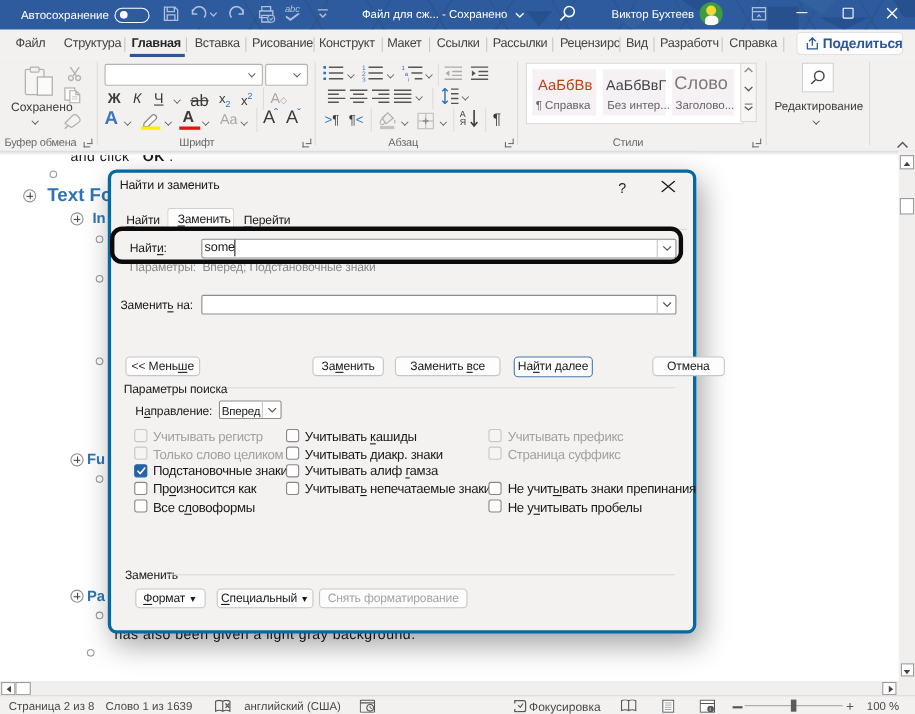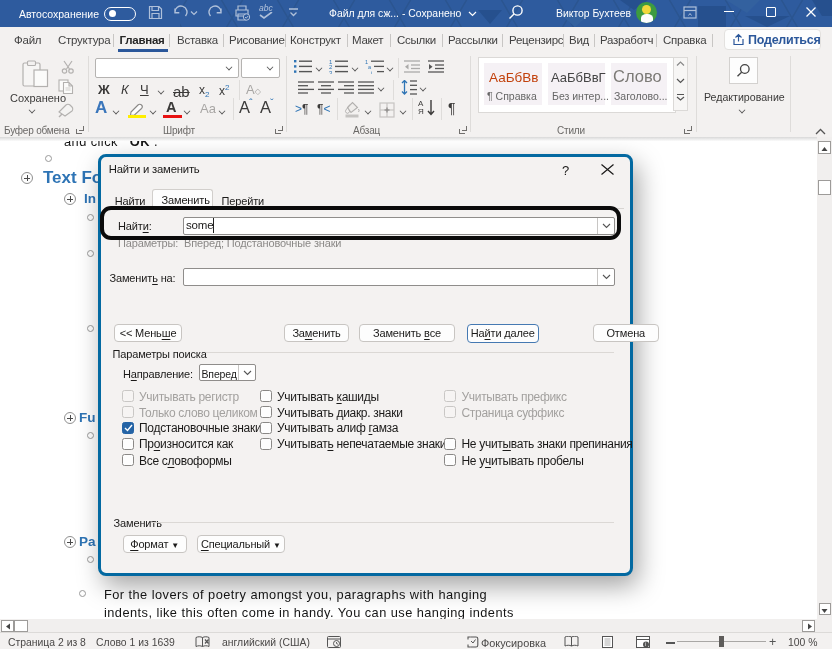--- a/index.html
+++ b/index.html
@@ -396,23 +396,22 @@
 <span class="h2t" style="left:84px;top:54px;">In</span>
 <span class="ocirc" style="left:87px;top:77px;"></span>
 <span class="ocirc" style="left:87px;top:113px;"></span>
 <span class="ocirc" style="left:87px;top:188px;"></span>
 <span class="oplus" style="left:64px;top:275px;"></span>
 <span class="h2t" style="left:79px;top:273px;">Fu</span>
 <span class="ocirc" style="left:87px;top:295px;"></span>
 <span class="oplus" style="left:64px;top:399px;"></span>
 <span class="h2t" style="left:79px;top:397px;">Pa</span>
 <span class="ocirc" style="left:87px;top:419px;"></span>
+<span class="doctext" style="left:104px;top:431.5px;">has also been given a light gray background.</span>
 <span class="ocirc" style="left:79px;top:453px;"></span>
-<span class="doctext" style="left:104px;top:449.5px;">For the lovers of poetry amongst you, paragraphs with hanging</span>
-<span class="doctext" style="left:104px;top:468px;">indents, like this often come in handy. You can use hanging indents</span>
 </div>
 <div id="dlg">
 <span class="abs" style="left:7.8px;top:6px;font-size:11.3px;letter-spacing:-.2px;">Найти и заменить</span>
 <span class="abs" style="left:461px;top:6px;font-size:13px;color:#1b1a19;">?</span>
 <svg class="abs" style="left:498.5px;top:7px" width="15" height="11" viewBox="0 0 15 11">
         <path d="M1.5 0.5 L13.5 10.5 M13.5 0.5 L1.5 10.5" stroke="#1b1a19" stroke-width="1.2"></path>
       </svg>
 <span class="abs" style="left:4px;top:50.5px;width:519px;height:1px;background:#d8d5d2;"></span>
 <span class="abs" style="left:13.7px;top:37.5px;font-size:11px;"><span class="u">Н</span>айти</span>
 <span class="abs" style="left:51px;top:32px;width:61px;height:19px;background:#fdfdfd;border:1px solid #d2cfcc;border-bottom:none;border-radius:3px 3px 0 0;box-sizing:border-box;"></span>
@@ -488,20 +487,23 @@
 <span class="cb" style="left:343px;top:297px;"></span>
       <span class="cblab" style="left:360.5px;top:296.5px;">Не у<span class="u">ч</span>итывать пробелы</span>
 <span class="abs" style="left:12.6px;top:360px;font-size:11px;">Заменить</span>
 <span class="abs" style="left:50px;top:364.5px;width:463px;height:1px;background:#dbd8d5;"></span>
 <span class="dbtn" style="left:21.6px;top:378px;width:64px;height:18px;">
         <span><span class="u">Ф</span>ормат <span style="font-size:8px;">▼</span></span>
       </span>
 <span class="dbtn" style="left:95.6px;top:378px;width:88.5px;height:18px;">
         <span><span class="u">С</span>пециальный <span style="font-size:8px;">▼</span></span>
       </span>
+<span class="dbtn" style="left:189px;top:378px;width:135px;height:18px;color:#a6a4a2;">
+        <span>Снять форматирование</span>
+      </span>
 </div>
 <span class="abs" style="left:99.5px;top:206px;width:521px;height:34px;border:4.5px solid #0b0b0b;border-radius:11px;box-sizing:border-box;"></span>
 <div id="hscroll">
 <span class="sbtn" style="left:1px;top:1px;width:13px;height:11.5px;"></span>
 <svg class="abs" style="left:5px;top:3.5px" width="6" height="7" viewBox="0 0 6 7">
         <path d="M5 0.5 L1 3.5 L5 6.5 Z" fill="#444"></path>
       </svg>
 <span class="sbtn" style="left:14px;top:1px;width:14px;height:11.5px;"></span>
 <span class="sbtn" style="left:802px;top:0.5px;width:13px;height:12px;"></span>
 <svg class="abs" style="left:807px;top:3.5px" width="6" height="7" viewBox="0 0 6 7">

